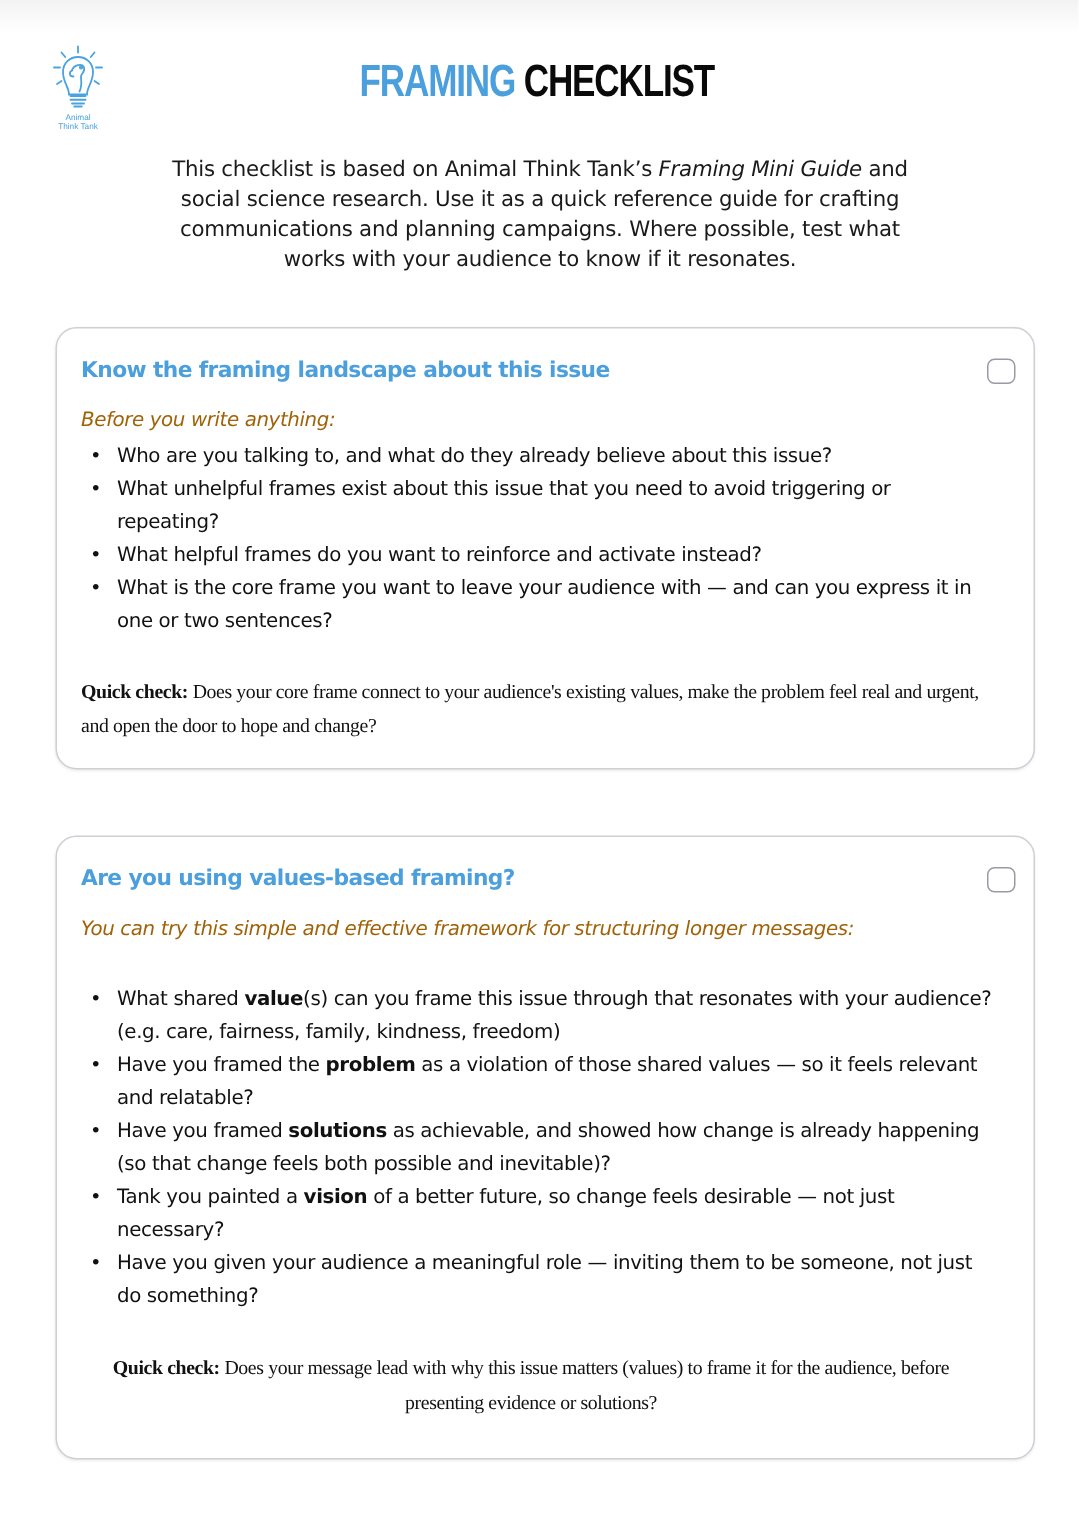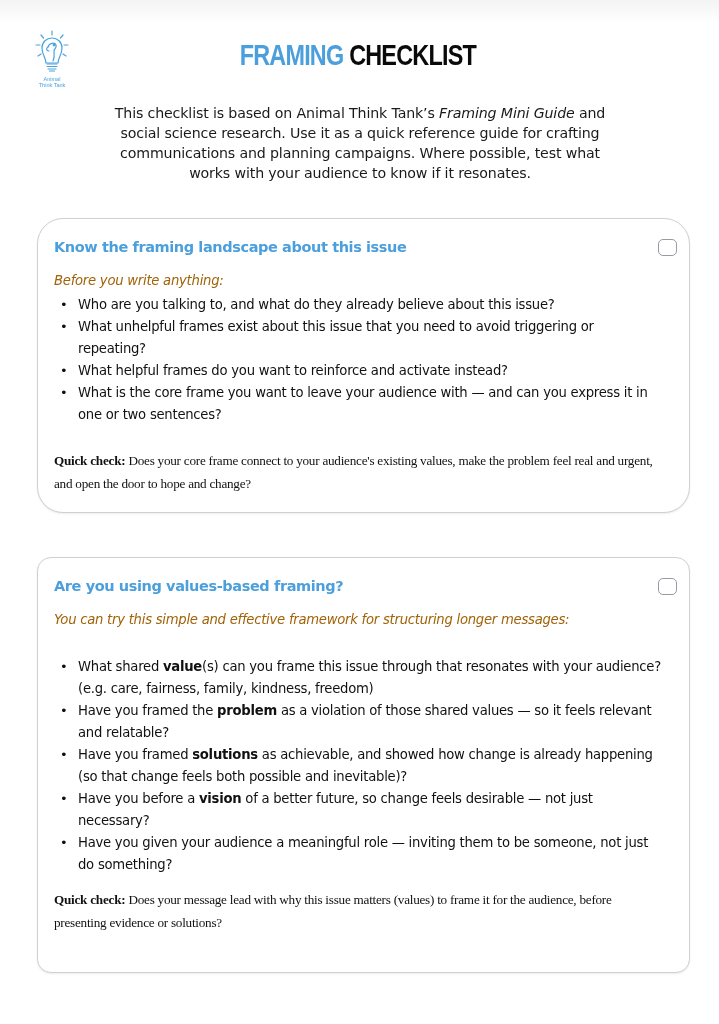--- a/index.html
+++ b/index.html
@@ -37,21 +37,21 @@
       text-align: center; font-size: 14.2px; line-height: 20px;
       color: #1a1a1a; letter-spacing: -0.15px;
     }
     .intro em { }
     .card {
       position: absolute; left: 37px; width: 653px;
       border: 1.5px solid #cfcfd6; border-radius: 14px;
       background: #fff; box-sizing: border-box;
       box-shadow: 0 1px 2px rgba(0,0,0,0.08);
     }
-    .card1 { top: 218px; height: 295px; border-radius: 26px; }
+    .card1 { top: 218px; height: 295px; }
     .card2 { top: 557px; height: 416px; }
     .card-title {
       position: absolute; left: 16px; top: 20px;
       font-weight: bold; font-size: 14.5px; color: #4a9fdc;
       letter-spacing: -0.4px;
     }
     .checkbox {
       position: absolute; right: 12px; top: 20px;
       width: 19px; height: 17px; border: 1.5px solid #9a9aa6;
       border-radius: 5px; box-sizing: border-box; background: #fff;
@@ -70,21 +70,21 @@
     ul.items li .bullet {
       position: absolute; left: 6px; top: 0; font-size: 13px;
     }
     .card1 ul.items { top: 75px; }
     .card2 ul.items { top: 98px; }
     .quick {
       position: absolute; left: 16px; font-size: 13.2px; line-height: 23px;
       letter-spacing: -0.25px; width: 600px; font-family: Liberation Serif, serif;
     }
     .card1 .quick { top: 230px; }
-    .card2 .quick { top: 330px; }
+    .card2 .quick { top: 342px; text-align: center; }
     b { font-weight: bold; }
   </style>
 </head>
 <body>
 
 <div class="top-shade"></div>
 
 <div class="logo">
   <svg width="36" height="46" viewBox="0 0 36 46" fill="none" stroke="#4aa3df" stroke-width="1.2" stroke-linecap="round">
     <line x1="18" y1="1" x2="18" y2="5"></line>
@@ -128,17 +128,17 @@
 </div>
 
 <div class="card card2">
   <div class="card-title">Are you using values-based framing?</div>
   <div class="checkbox" role="checkbox" aria-checked="false"></div>
   <div class="lead">You can try this simple and effective framework for structuring longer messages:</div>
   <ul class="items">
     <li><span class="bullet">•</span><span>What shared </span><b>value</b><span>(s) can you frame this issue through that resonates with your audience? (e.g. care, fairness, family, kindness, freedom)</span></li>
     <li><span class="bullet">•</span><span>Have you framed the </span><b>problem</b><span> as a violation of those shared values — so it feels relevant and relatable?</span></li>
     <li><span class="bullet">•</span><span>Have you framed </span><b>solutions</b><span> as achievable, and showed how change is already happening (so that change feels both possible and inevitable)?</span></li>
-    <li><span class="bullet">•</span><span>Have you before a </span><b>vision</b><span> of a better future, so change feels desirable — not just necessary?</span></li>
+    <li><span class="bullet">•</span><span>Tank you painted a </span><b>vision</b><span> of a better future, so change feels desirable — not just necessary?</span></li>
     <li><span class="bullet">•</span><span>Have you given your audience a meaningful role — inviting them to be someone, not just do something?</span></li>
   </ul>
   <div class="quick"><b>Quick check:</b><span> Does your message lead with why this issue matters (values) to frame it for the audience, before presenting evidence or solutions?</span></div>
 </div>
 
 </body></html>

